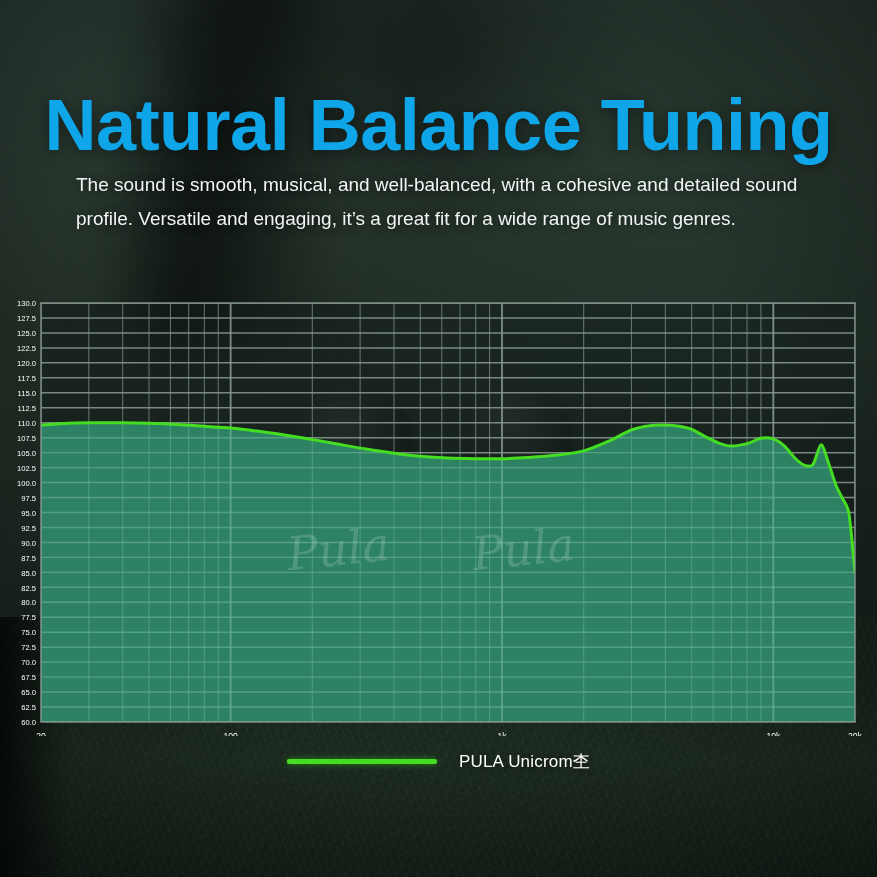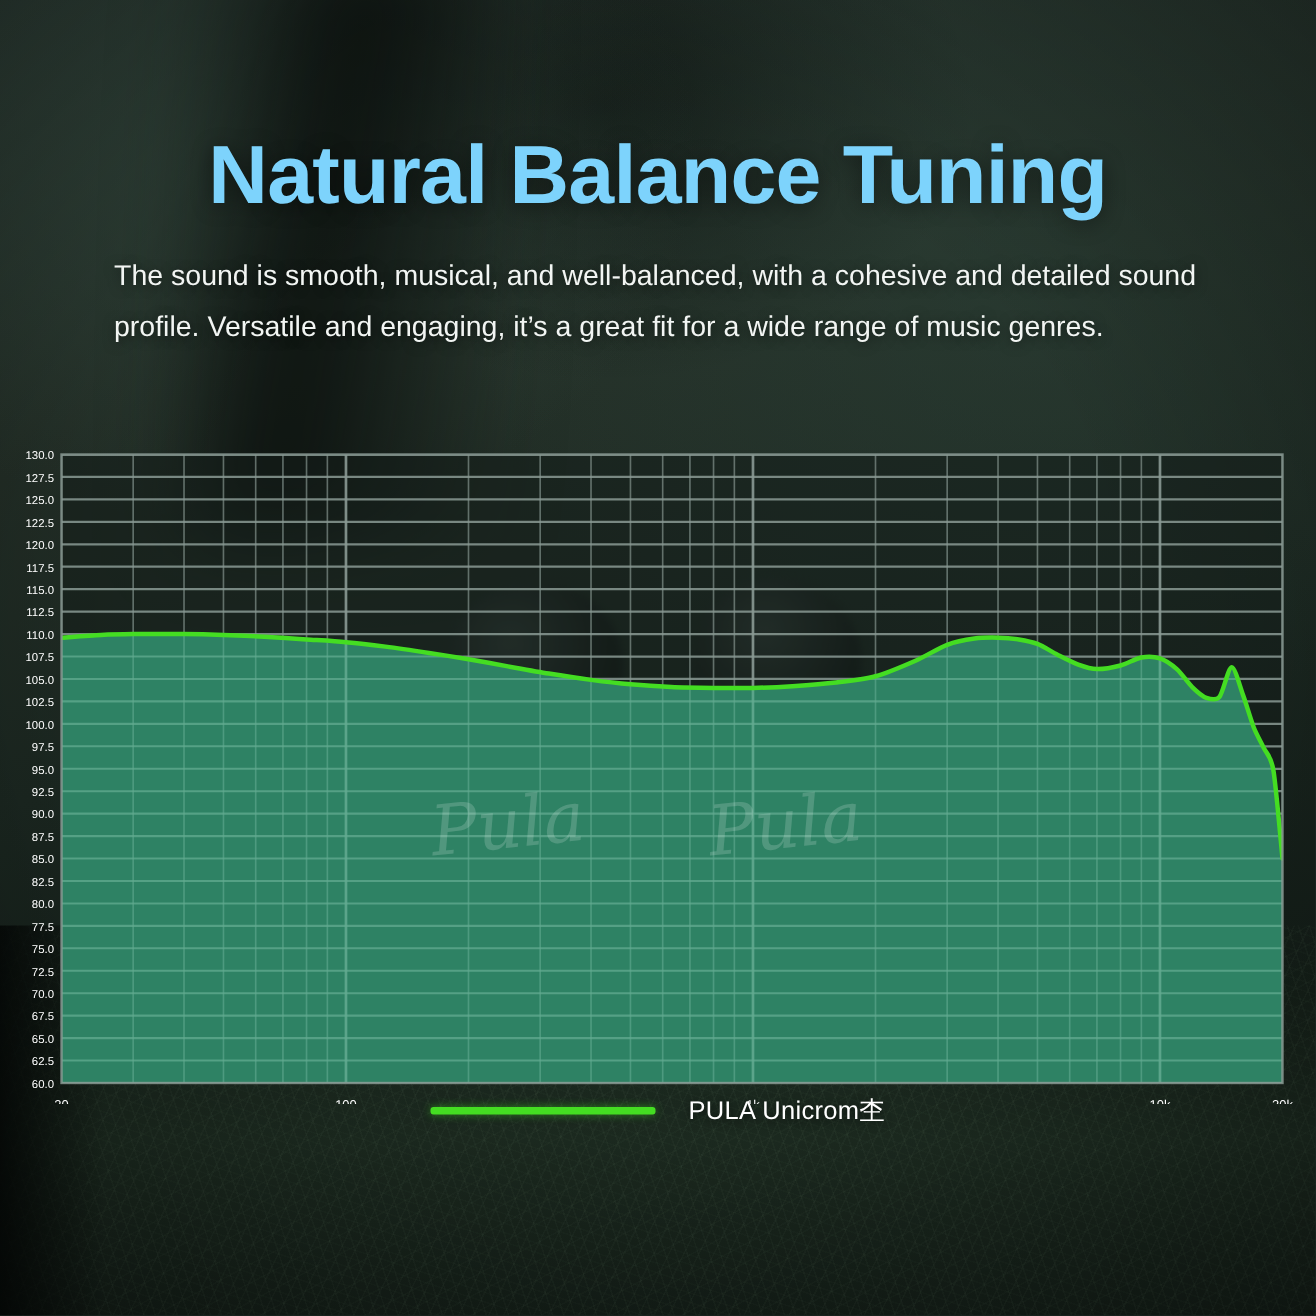--- a/index.html
+++ b/index.html
@@ -48,36 +48,36 @@
   }
   #bg-vignette {
     position:absolute; inset:0;
     background:radial-gradient(ellipse 85% 80% at 50% 45%, transparent 40%, rgba(0,0,0,.45) 100%);
     pointer-events:none;
   }
 
   
   #headline {
     position:absolute; top:84px; left:0; right:0; text-align:center;
-    font-size:55px; font-weight:bold; color:#7dd3fc; letter-spacing:-0.5px;
+    font-size:72px; font-weight:bold; color:#0ea5e9; letter-spacing:-0.5px;
     text-shadow:0 2px 14px rgba(0,0,0,.45);
   }
   #subtitle {
     position:absolute; top:168px; left:76px; width:730px;
     font-size:19px; line-height:34px; color:#f2f5f3; font-weight:400;
     text-shadow:0 1px 8px rgba(0,0,0,.5);
   }
 
   
   #chart-panel { position:absolute; left:0; top:296px; width:877px; height:440px; }
   #chart-svg { display:block; }
 
   
   #legend {
-    position:absolute; left:0; right:0; top:729px;
+    position:absolute; left:0; right:0; top:750px;
     display:flex; align-items:center; justify-content:center; gap:22px;
   }
   #legend-swatch { width:150px; height:5px; background:#44dd22; border-radius:2px; box-shadow:0 0 6px rgba(68,221,34,.5); }
   #legend-label { font-size:17px; color:#ffffff; letter-spacing:.2px; text-shadow:0 1px 6px rgba(0,0,0,.6); }
 </style>
 </head>
 <body>
 
 <div id="bg-photo">
   <div id="bg-dark-streak"></div>

